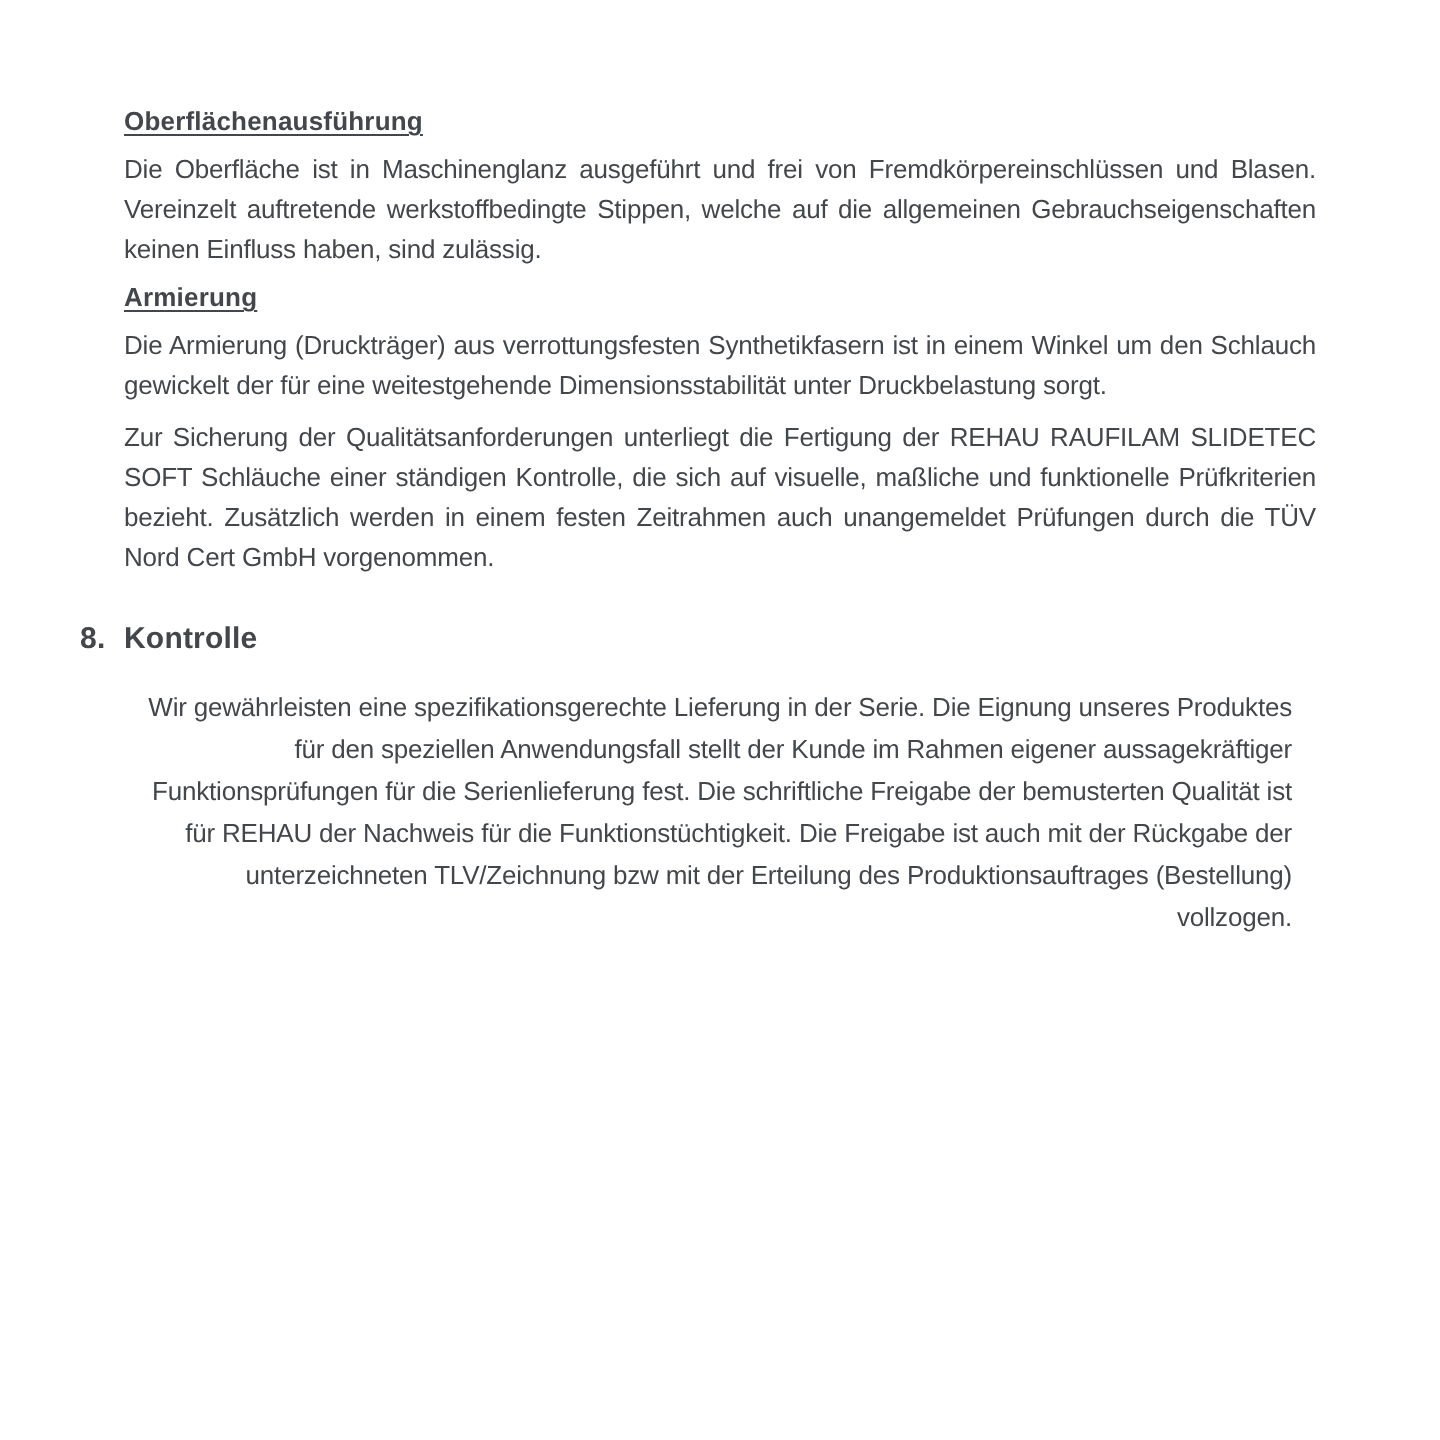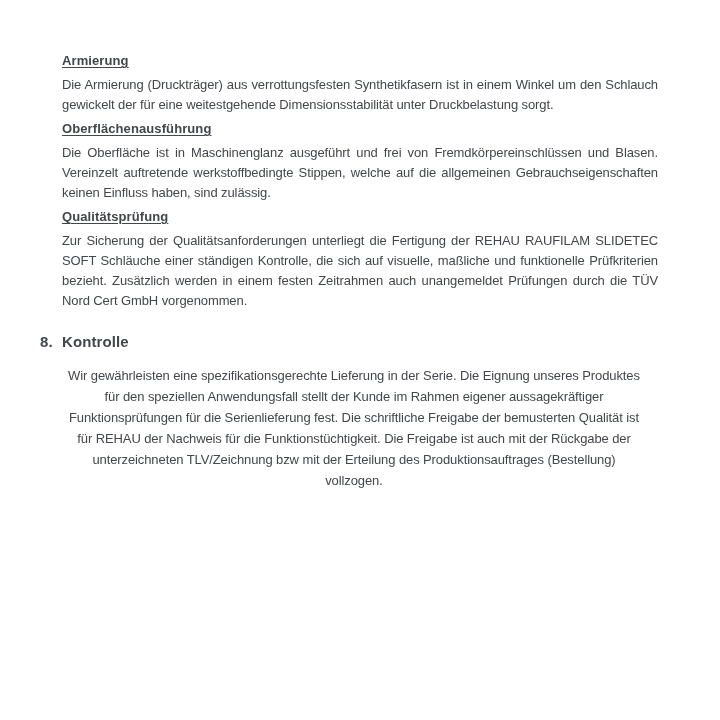--- a/index.html
+++ b/index.html
@@ -57,40 +57,39 @@
   .num-heading .num {
     width: 22px;
     flex: 0 0 22px;
   }
   .funktion-body {
     margin: 15px 0 0 0;
     font-size: 13px;
     line-height: 21px;
     letter-spacing: -0.1px;
     max-width: 584px;
-    text-align: center;
+    text-align: right;
   }
 </style>
 </head>
 <body>
 
 <main class="page">
 
   <section class="section">
+    <h3 class="sec-heading">Oberflächenausführung</h3>
+    <p class="sec-body justified">Die Oberfläche ist in Maschinenglanz ausgeführt und frei von Fremdkörpereinschlüssen und Blasen. Vereinzelt auftretende werkstoffbedingte Stippen, welche auf die allgemeinen Gebrauchseigenschaften keinen Einfluss haben, sind zulässig.</p>
+  </section>
+
+  <section class="section">
     <h3 class="sec-heading">Armierung</h3>
     <p class="sec-body justified">Die Armierung (Druckträger) aus verrottungsfesten Synthetikfasern ist in einem Winkel um den Schlauch gewickelt der für eine weitestgehende Dimensionsstabilität unter Druckbelastung sorgt.</p>
   </section>
 
   <section class="section">
-    <h3 class="sec-heading">Oberflächenausführung</h3>
-    <p class="sec-body justified">Die Oberfläche ist in Maschinenglanz ausgeführt und frei von Fremdkörpereinschlüssen und Blasen. Vereinzelt auftretende werkstoffbedingte Stippen, welche auf die allgemeinen Gebrauchseigenschaften keinen Einfluss haben, sind zulässig.</p>
-  </section>
-
-  <section class="section">
-    <h3 class="sec-heading">Qualitätsprüfung</h3>
     <p class="sec-body justified">Zur Sicherung der Qualitätsanforderungen unterliegt die Fertigung der REHAU RAUFILAM SLIDETEC SOFT Schläuche einer ständigen Kontrolle, die sich auf visuelle, maßliche und funktionelle Prüfkriterien bezieht. Zusätzlich werden in einem festen Zeitrahmen auch unangemeldet Prüfungen durch die TÜV Nord Cert GmbH vorgenommen.</p>
   </section>
 
   <section class="numbered-section">
     <div class="num-heading">
       <span class="num">8.</span>
       <span class="num-title">Kontrolle</span>
     </div>
     <p class="funktion-body">Wir gewährleisten eine spezifikationsgerechte Lieferung in der Serie. Die Eignung unseres Produktes für den speziellen Anwendungsfall stellt der Kunde im Rahmen eigener aussagekräftiger Funktionsprüfungen für die Serienlieferung fest. Die schriftliche Freigabe der bemusterten Qualität ist für REHAU der Nachweis für die Funktionstüchtigkeit. Die Freigabe ist auch mit der Rückgabe der unterzeichneten TLV/Zeichnung bzw mit der Erteilung des Produktionsauftrages (Bestellung) vollzogen.</p>
   </section>

